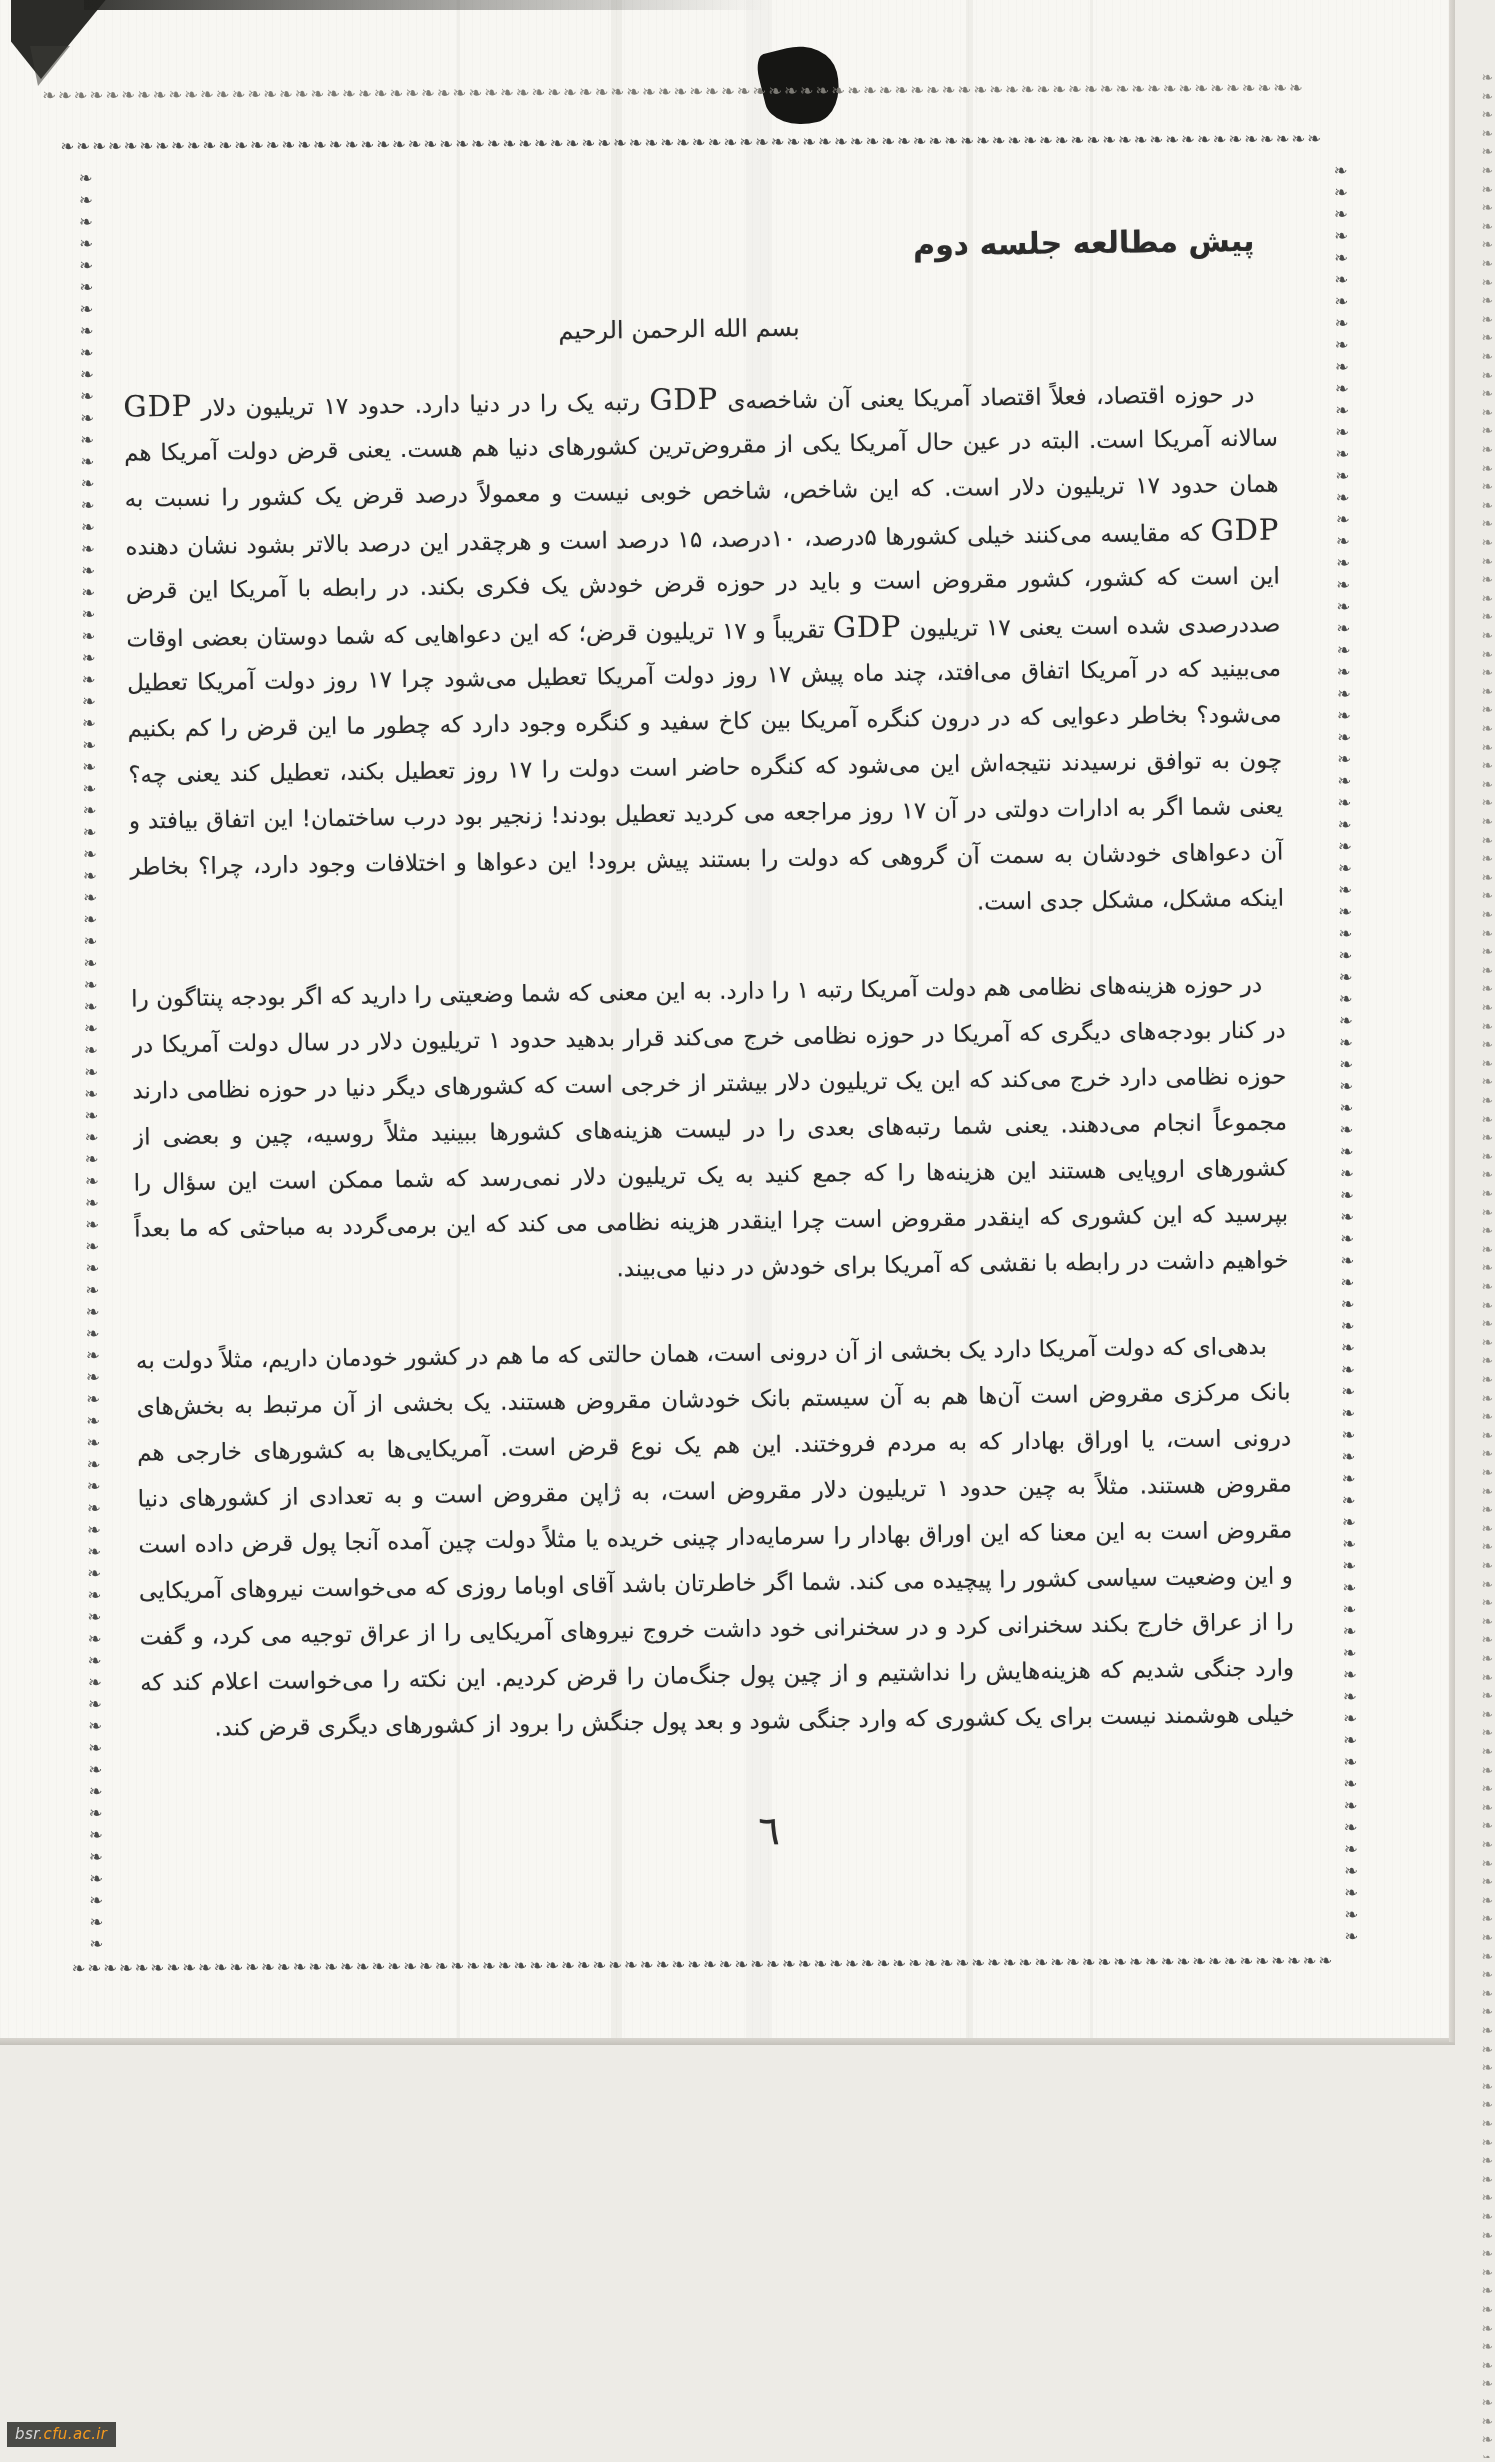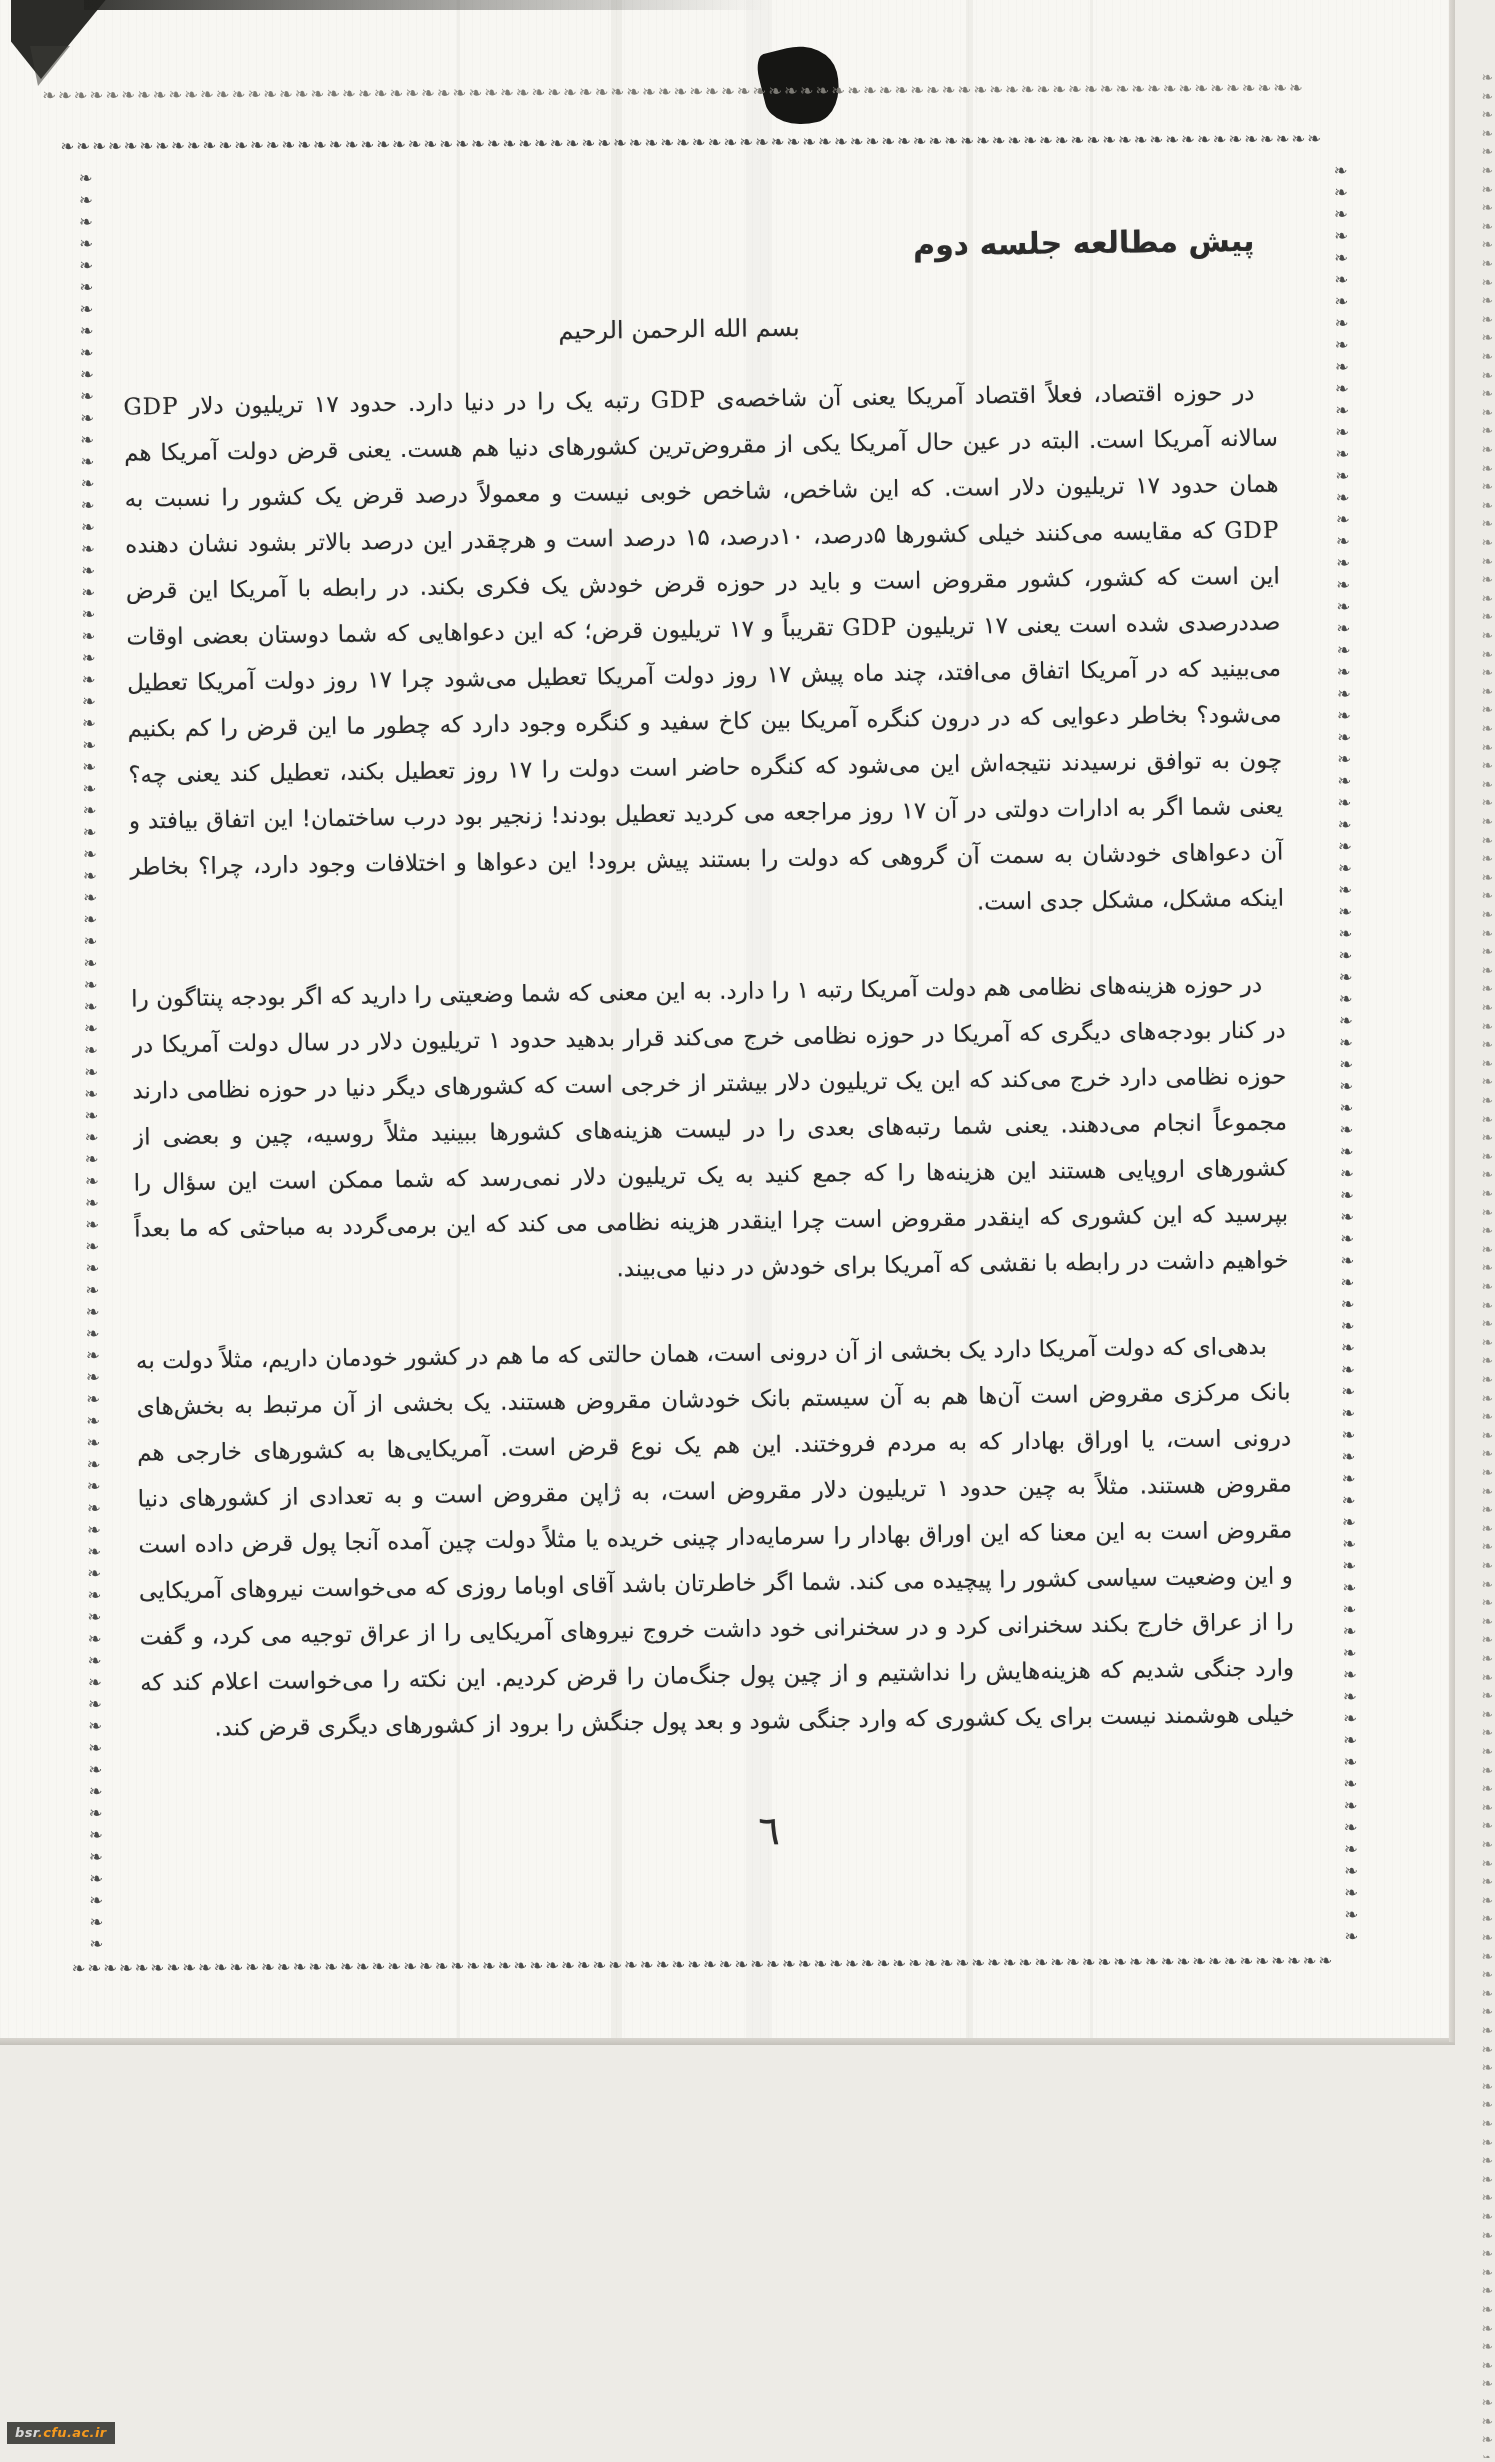--- a/index.html
+++ b/index.html
@@ -50,25 +50,25 @@
     transform:rotate(-0.75deg);transform-origin:577px 1055px;
     text-shadow:0 0 0.9px rgba(60,60,60,.45);
   }
   .doc-title{position:absolute;top:230px;right:21px;font-size:30px;font-weight:bold;}
   .bismillah{position:absolute;top:315px;right:413px;width:369px;text-align:center;font-size:24px;}
   .paragraphs{position:absolute;top:376px;right:0;left:0;}
   .para{margin-bottom:40px;}
   .line{font-size:23px;line-height:46px;height:46px;text-align:justify;text-align-last:justify;overflow:hidden;}
   .line.last{text-align-last:right;}
   .para .line:first-child{text-indent:23px;}
-  .latin{font-family:"DejaVu Serif",serif;font-size:23px;letter-spacing:0.9px;}
+  .latin{font-family:"DejaVu Serif",serif;font-size:29px;letter-spacing:0.9px;}
   .page-num{position:absolute;top:1808px;right:492px;width:70px;text-align:center;font-size:40px;}
   
   .watermark{position:absolute;left:7px;top:2422px;background:var(--wm-bg,#4a4a46);
-    padding:2.6px 8.8px 4.4px 8px;font-style:italic;font-weight:bold;font-size:13px;
+    padding:2.6px 8.8px 4.4px 8px;font-style:italic;font-weight:normal;font-size:15px;
     font-family:"DejaVu Sans",sans-serif;letter-spacing:0.4px;}
   .wm-prefix{color:var(--wm-prefix,#d8d8d8);}
   .wm-suffix{color:var(--wm-suffix,#f59a1f);}
 </style>
 </head>
 <body>
 
 <div class="page-sheet">
   <div class="scan-streak" style="left:611px;width:10.6px;"></div>
   <div class="scan-streak" style="left:746px;width:26px;opacity:.6;"></div>

